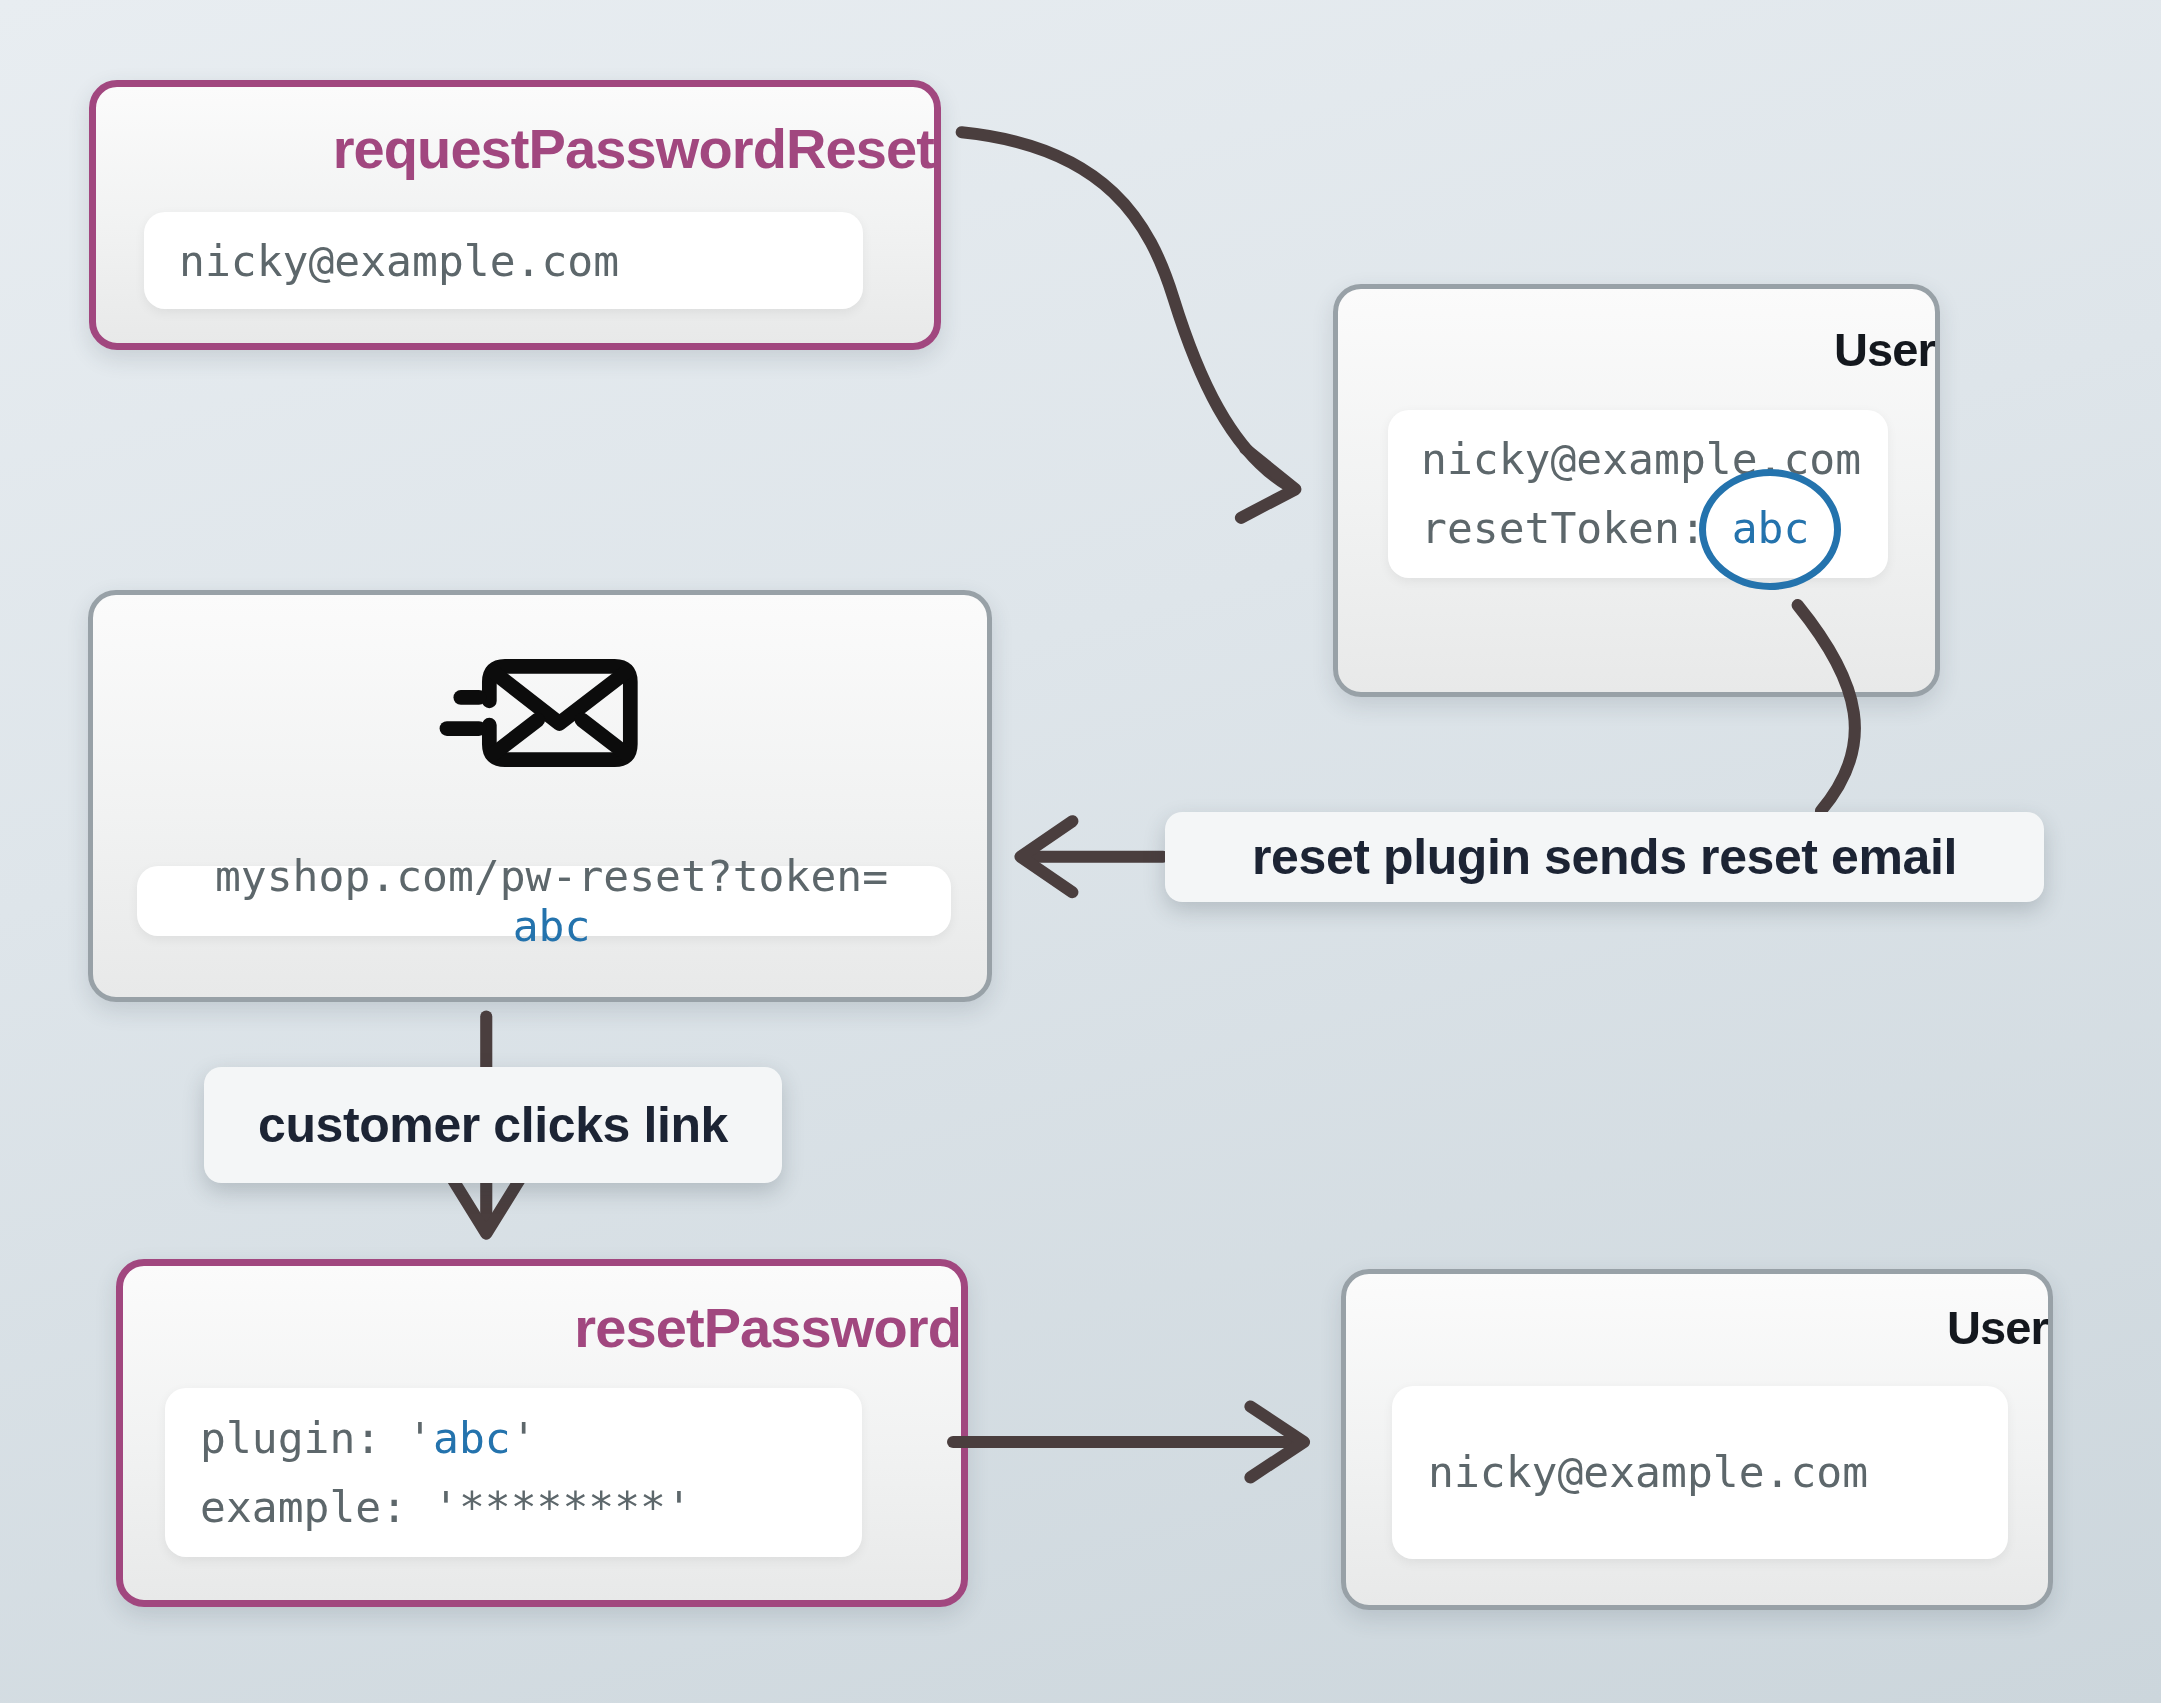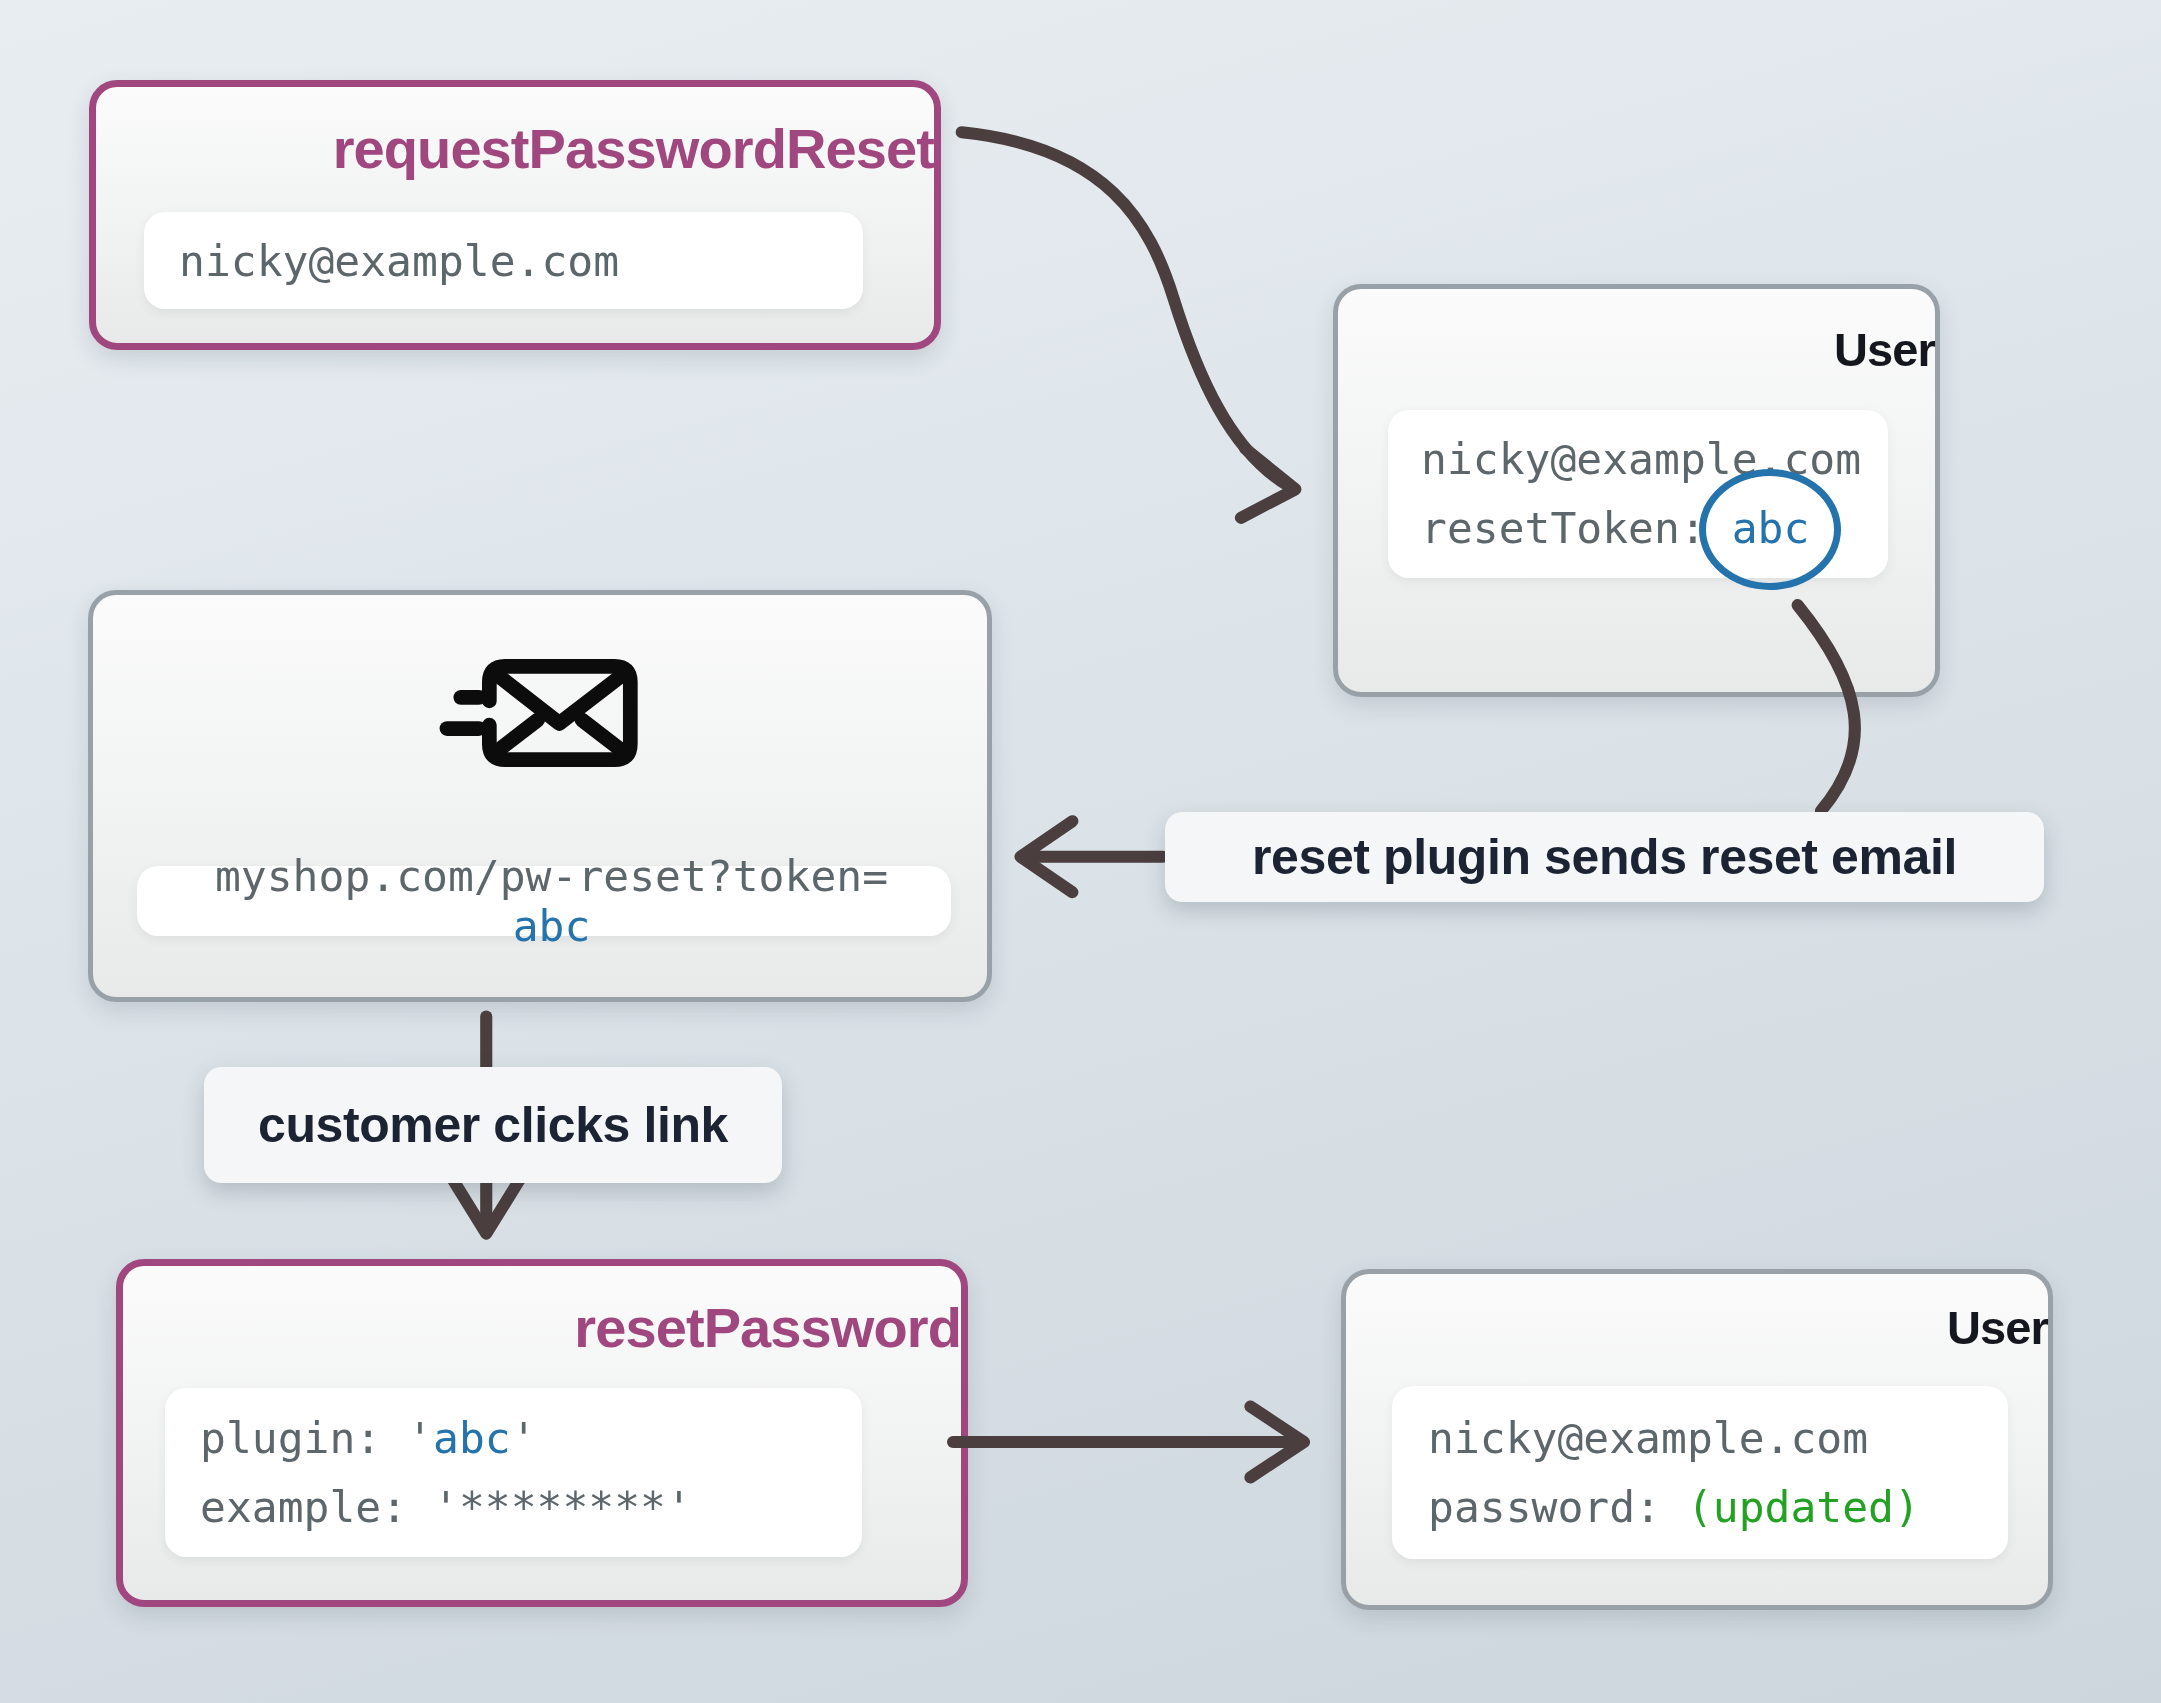--- a/index.html
+++ b/index.html
@@ -136,18 +136,17 @@
     <div class="field">
       <div class="line"><span>plugin: '</span><span class="blue">abc</span><span>'</span></div>
       <div class="line"><span>example: '********'</span></div>
     </div>
   </div>
 
   <div class="node gray" id="n-user-bottom">
     <div class="title dark-t">User</div>
     <div class="field">
       <div class="line"><span>nicky@example.com</span></div>
-      <div class="line"><span>password: </span><span class="green">(updated)</span></div>
     </div>
   </div>
 
 </div>
 
 
 </body></html>

